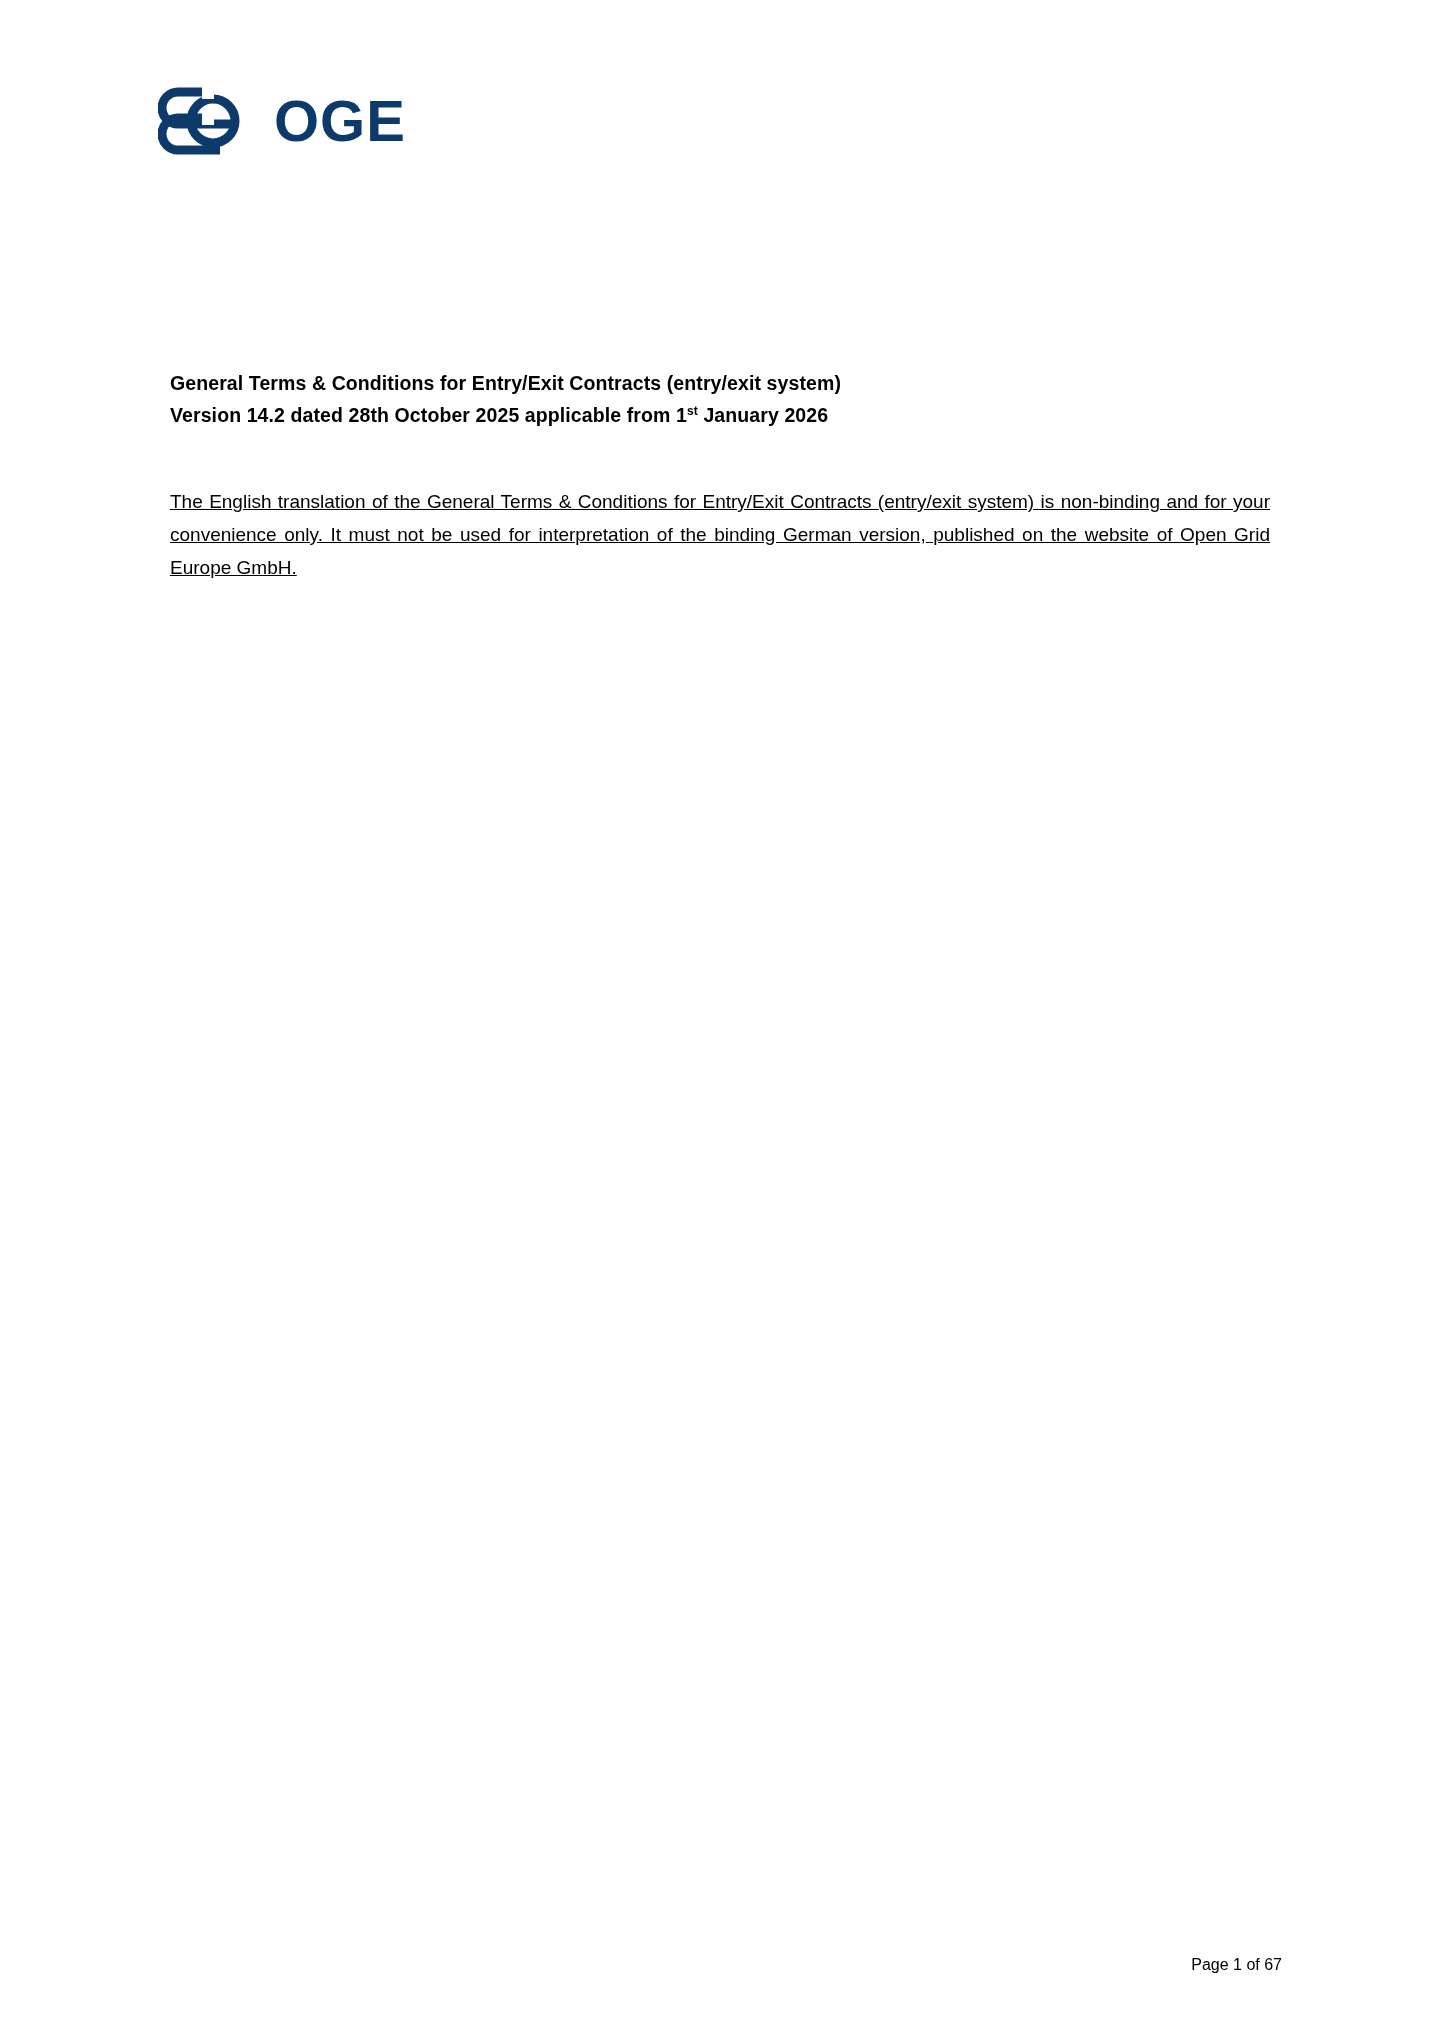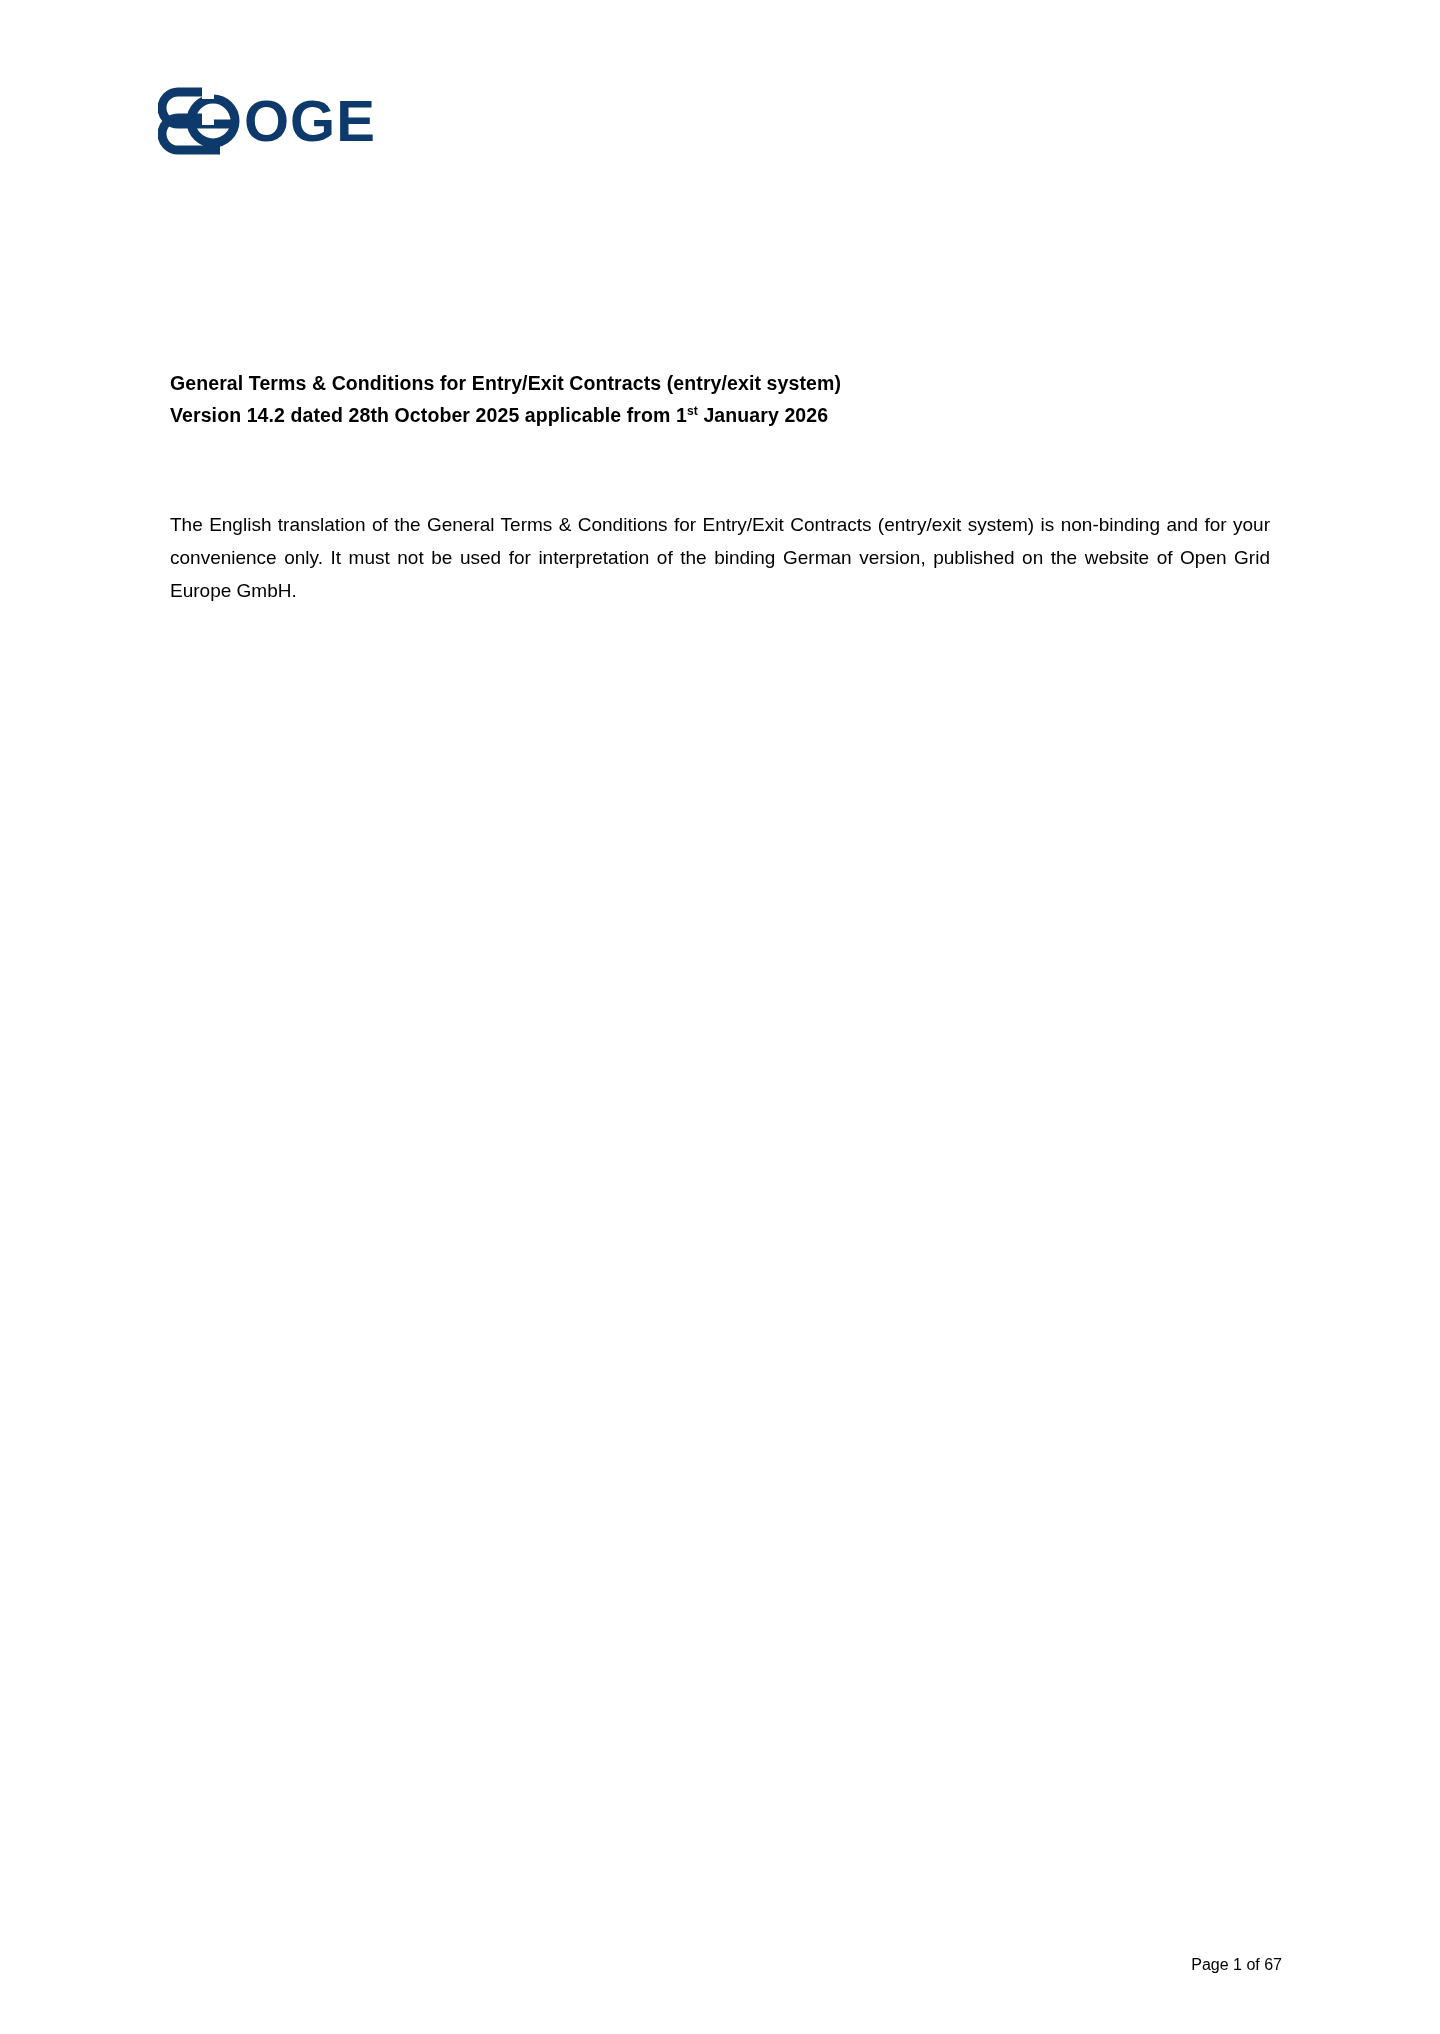--- a/index.html
+++ b/index.html
@@ -18,21 +18,21 @@
     background: #ffffff;
     overflow: hidden;
     box-sizing: border-box;
   }
   .logo-block {
     position: absolute;
     left: 158px;
     top: 82px;
     display: flex;
     align-items: center;
-    gap: 0;
+    gap: 30px;
   }
   .logo-mark {
     width: 86px;
     height: 78px;
     display: block;
   }
   .logo-text {
     font-family: "Liberation Sans", sans-serif;
     font-size: 58px;
     font-weight: bold;
@@ -57,25 +57,26 @@
   .doc-title .line {
     display: block;
     white-space: nowrap;
   }
   sup {
     font-size: 0.62em;
     vertical-align: super;
     line-height: 0;
   }
   .disclaimer {
-    margin-top: 78px;
+    margin-top: 55px;
     font-size: 19px;
     line-height: 1.72;
     text-align: justify;
     color: #000;
+    text-decoration: underline;
   }
   .footer {
     position: absolute;
     right: 158px;
     bottom: 60px;
     font-size: 16px;
     color: #000;
     text-align: right;
   }
 </style>

